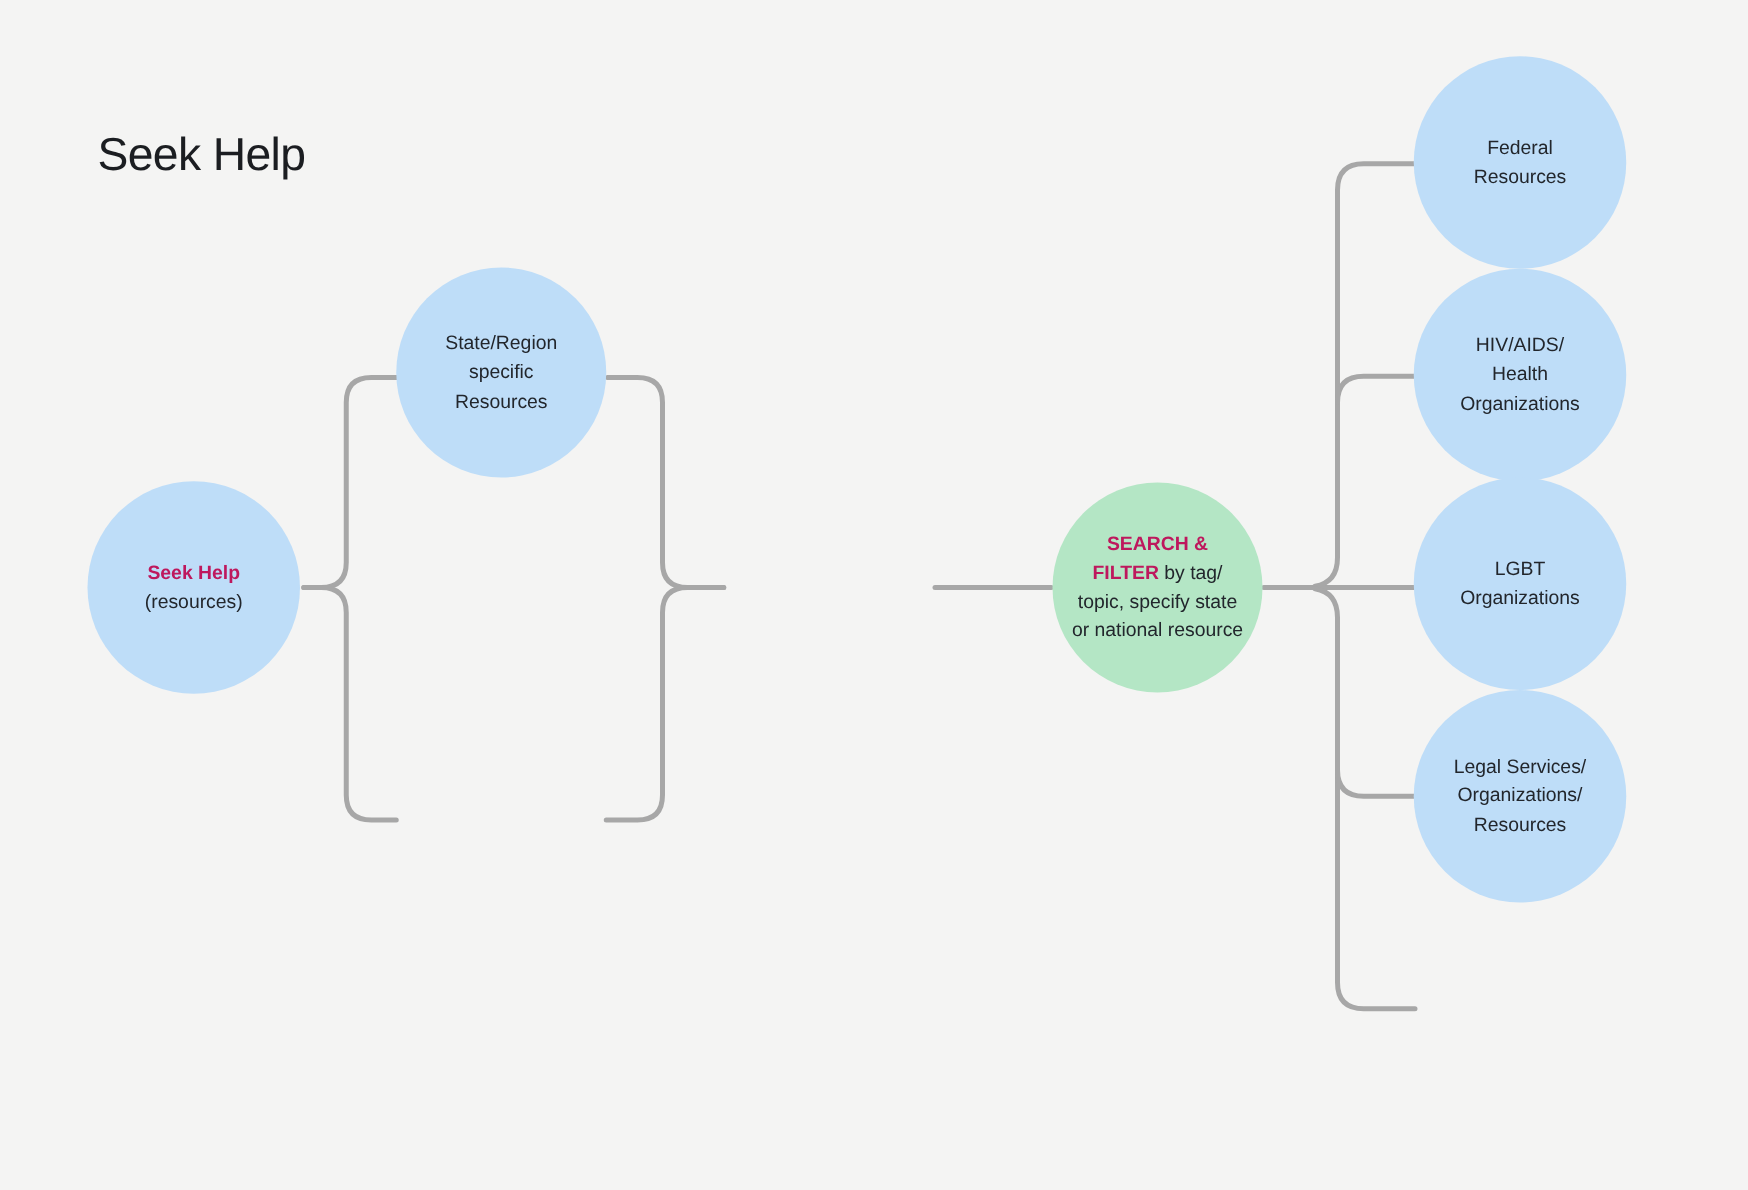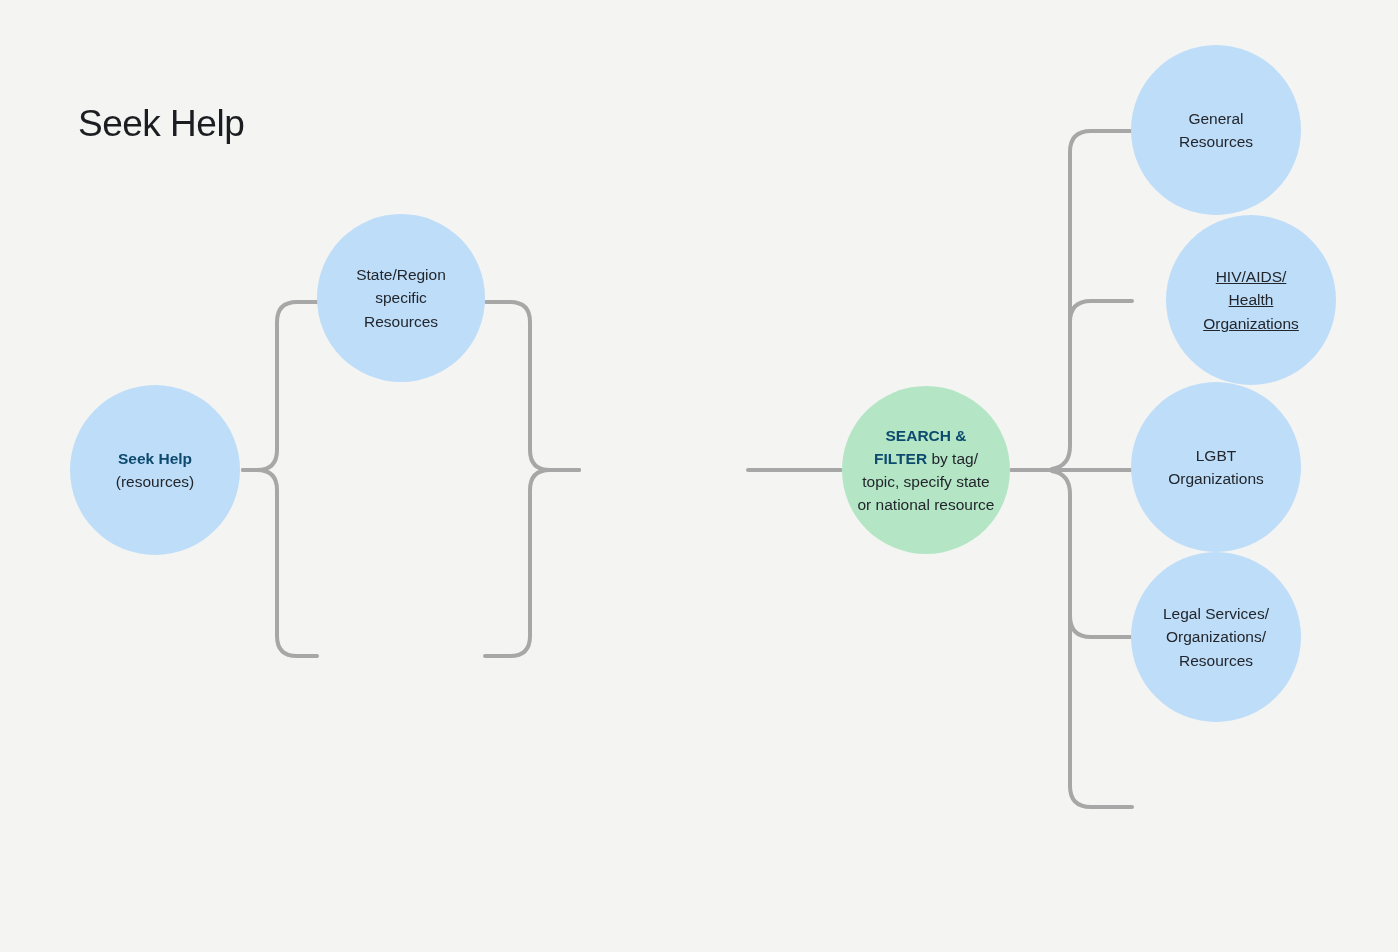--- a/index.html
+++ b/index.html
@@ -48,31 +48,31 @@
     display: flex;
     align-items: center;
     justify-content: center;
     text-align: center;
     color: var(--text);
     font-size: 15.5px;
     line-height: 1.5;
   }
   .node--blue  { background: var(--node-blue); }
   .node--green { background: var(--node-green); }
-  .node b { font-weight: 700; color: #0c4a6e; }
+  .node b { font-weight: 700; color: #be185d; }
   .node .txt { display: inline-block; }
 
   
   #n-seek      { left:   70px; top: 385px; width: 170px; height: 170px; }
   #n-state     { left:  317px; top: 214px; width: 168px; height: 168px; text-align: center; }
   #n-national  { left:  316px; top: 573px; width: 168px; height: 168px; }
   #n-respage   { left:  578px; top: 386px; width: 168px; height: 168px; }
   #n-search    { left:  842px; top: 386px; width: 168px; height: 168px; }
   #n-general   { left: 1131px; top:  45px; width: 170px; height: 170px; }
-  #n-hiv       { left: 1166px; top: 215px; width: 170px; height: 170px; text-decoration: underline; }
+  #n-hiv       { left: 1131px; top: 215px; width: 170px; height: 170px; }
   #n-lgbt      { left: 1131px; top: 382px; width: 170px; height: 170px; }
   #n-legal     { left: 1131px; top: 552px; width: 170px; height: 170px; }
   #n-gov       { left: 1131px; top: 723px; width: 170px; height: 170px; }
 </style>
 </head>
 <body>
 
 <div class="canvas">
 
   <svg class="connectors" viewBox="0 0 1398 952">
@@ -102,21 +102,21 @@
     <span class="txt" style="max-width:110px">State/Region specific Resources</span>
   </div>
 
 
 
   <div class="node node--green" id="n-search">
     <span class="txt" style="max-width:138px"><b>SEARCH &amp; FILTER</b> <span>by tag/ topic, specify state or national resource</span></span>
   </div>
 
   <div class="node node--blue" id="n-general">
-    <span class="txt" style="max-width:100px">General Resources</span>
+    <span class="txt" style="max-width:100px">Federal Resources</span>
   </div>
 
   <div class="node node--blue" id="n-hiv">
     <span class="txt" style="max-width:112px">HIV/AIDS/ Health Organizations</span>
   </div>
 
   <div class="node node--blue" id="n-lgbt">
     <span class="txt" style="max-width:110px">LGBT Organizations</span>
   </div>
 

